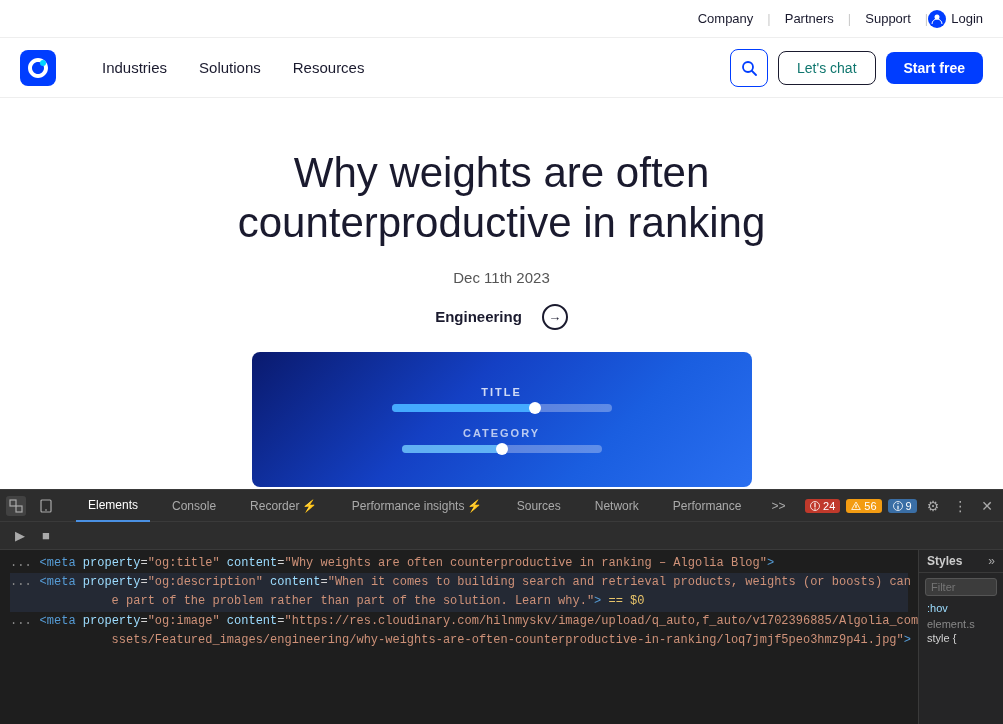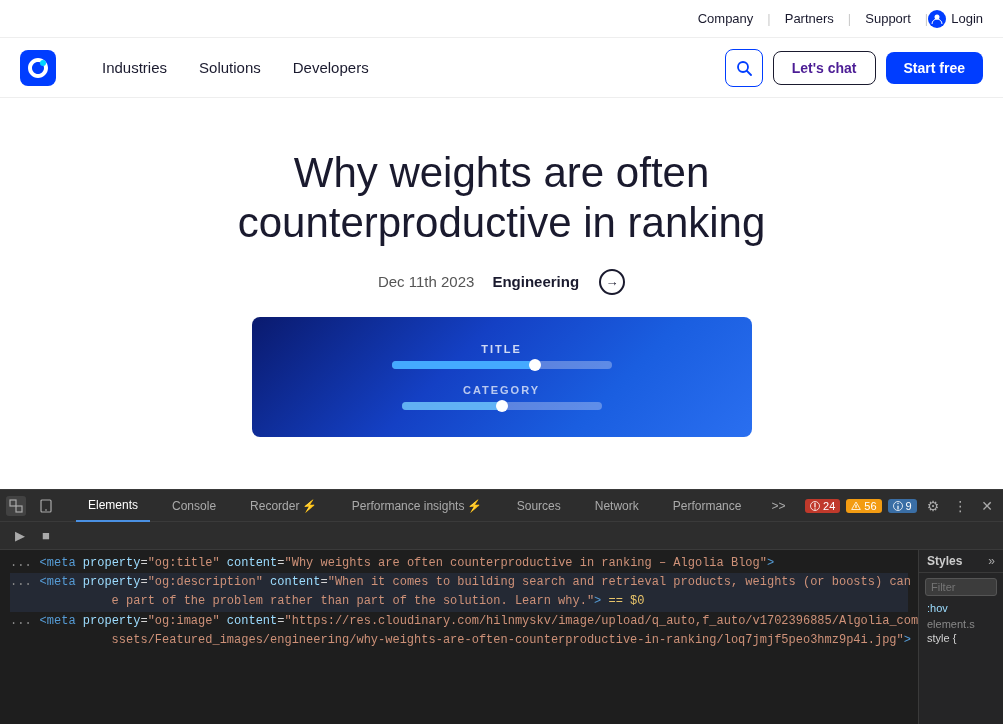--- a/index.html
+++ b/index.html
@@ -99,23 +99,23 @@
       justify-content: center;
       cursor: pointer;
       color: #003dff;
     }
     .chat-btn {
       padding: 8px 18px;
       border-radius: 8px;
       border: 1.5px solid #1a1a2e;
       background: transparent;
       font-size: 14px;
-      font-weight: 700;
-      cursor: pointer;
-      color: #4c1d95;
+      font-weight: 400;
+      cursor: pointer;
+      color: #0f766e;
     }
     .start-btn {
       padding: 8px 18px;
       border-radius: 8px;
       border: none;
       background: #003dff;
       color: #fff;
       font-size: 14px;
       font-weight: 600;
       cursor: pointer;
@@ -135,20 +135,21 @@
       font-weight: 400;
       color: #1a1a2e;
       line-height: 1.2;
       max-width: 700px;
     }
     .hero-meta {
       display: flex;
       align-items: center;
       gap: 18px;
       margin-top: 20px;
+      flex-direction: column;
     }
     .hero-date {
       color: #555;
       font-size: 15px;
     }
     .hero-tag {
       display: flex;
       align-items: center;
       gap: 20px;
       color: #1a1a2e;
@@ -163,21 +164,21 @@
       border: 2px solid #1a1a2e;
       display: flex;
       align-items: center;
       justify-content: center;
       font-size: 13px;
     }
 
     
     .blog-image {
       width: 500px;
-      height: 120px;
+      height: 135px;
       background: linear-gradient(135deg, #0a1a6e 0%, #1440c4 40%, #1a5ee0 70%, #2a6ff0 100%);
       border-radius: 8px;
       margin-top: 22px;
       position: relative;
       overflow: hidden;
       display: flex;
       flex-direction: column;
       align-items: center;
       justify-content: center;
       gap: 10px;
@@ -457,21 +458,21 @@
   <div class="logo">
     <svg viewBox="0 0 36 36" fill="none" xmlns="http://www.w3.org/2000/svg">
       <rect width="36" height="36" rx="8" fill="#003DFF"></rect>
       <path d="M18 8C12.48 8 8 12.48 8 18C8 23.52 12.48 28 18 28C23.52 28 28 23.52 28 18C28 12.48 23.52 8 18 8ZM18 24C14.69 24 12 21.31 12 18C12 14.69 14.69 12 18 12C21.31 12 24 14.69 24 18C24 21.31 21.31 24 18 24Z" fill="white"></path>
       <circle cx="23" cy="13" r="3" fill="#00D4FF"></circle>
     </svg>
   </div>
   <div class="nav-links">
     <a class="nav-link">Industries</a>
     <a class="nav-link">Solutions</a>
-    <a class="nav-link">Developers</a>
+    <a class="nav-link">Resources</a>
   </div>
   <div class="nav-actions">
     <button class="search-btn">
       <svg width="16" height="16" viewBox="0 0 16 16" fill="none">
         <circle cx="7" cy="7" r="5" stroke="#003DFF" stroke-width="1.8"></circle>
         <line x1="11" y1="11" x2="15" y2="15" stroke="#003DFF" stroke-width="1.8" stroke-linecap="round"></line>
       </svg>
     </button>
     <button class="chat-btn">Let's chat</button>
     <button class="start-btn">Start free</button>

